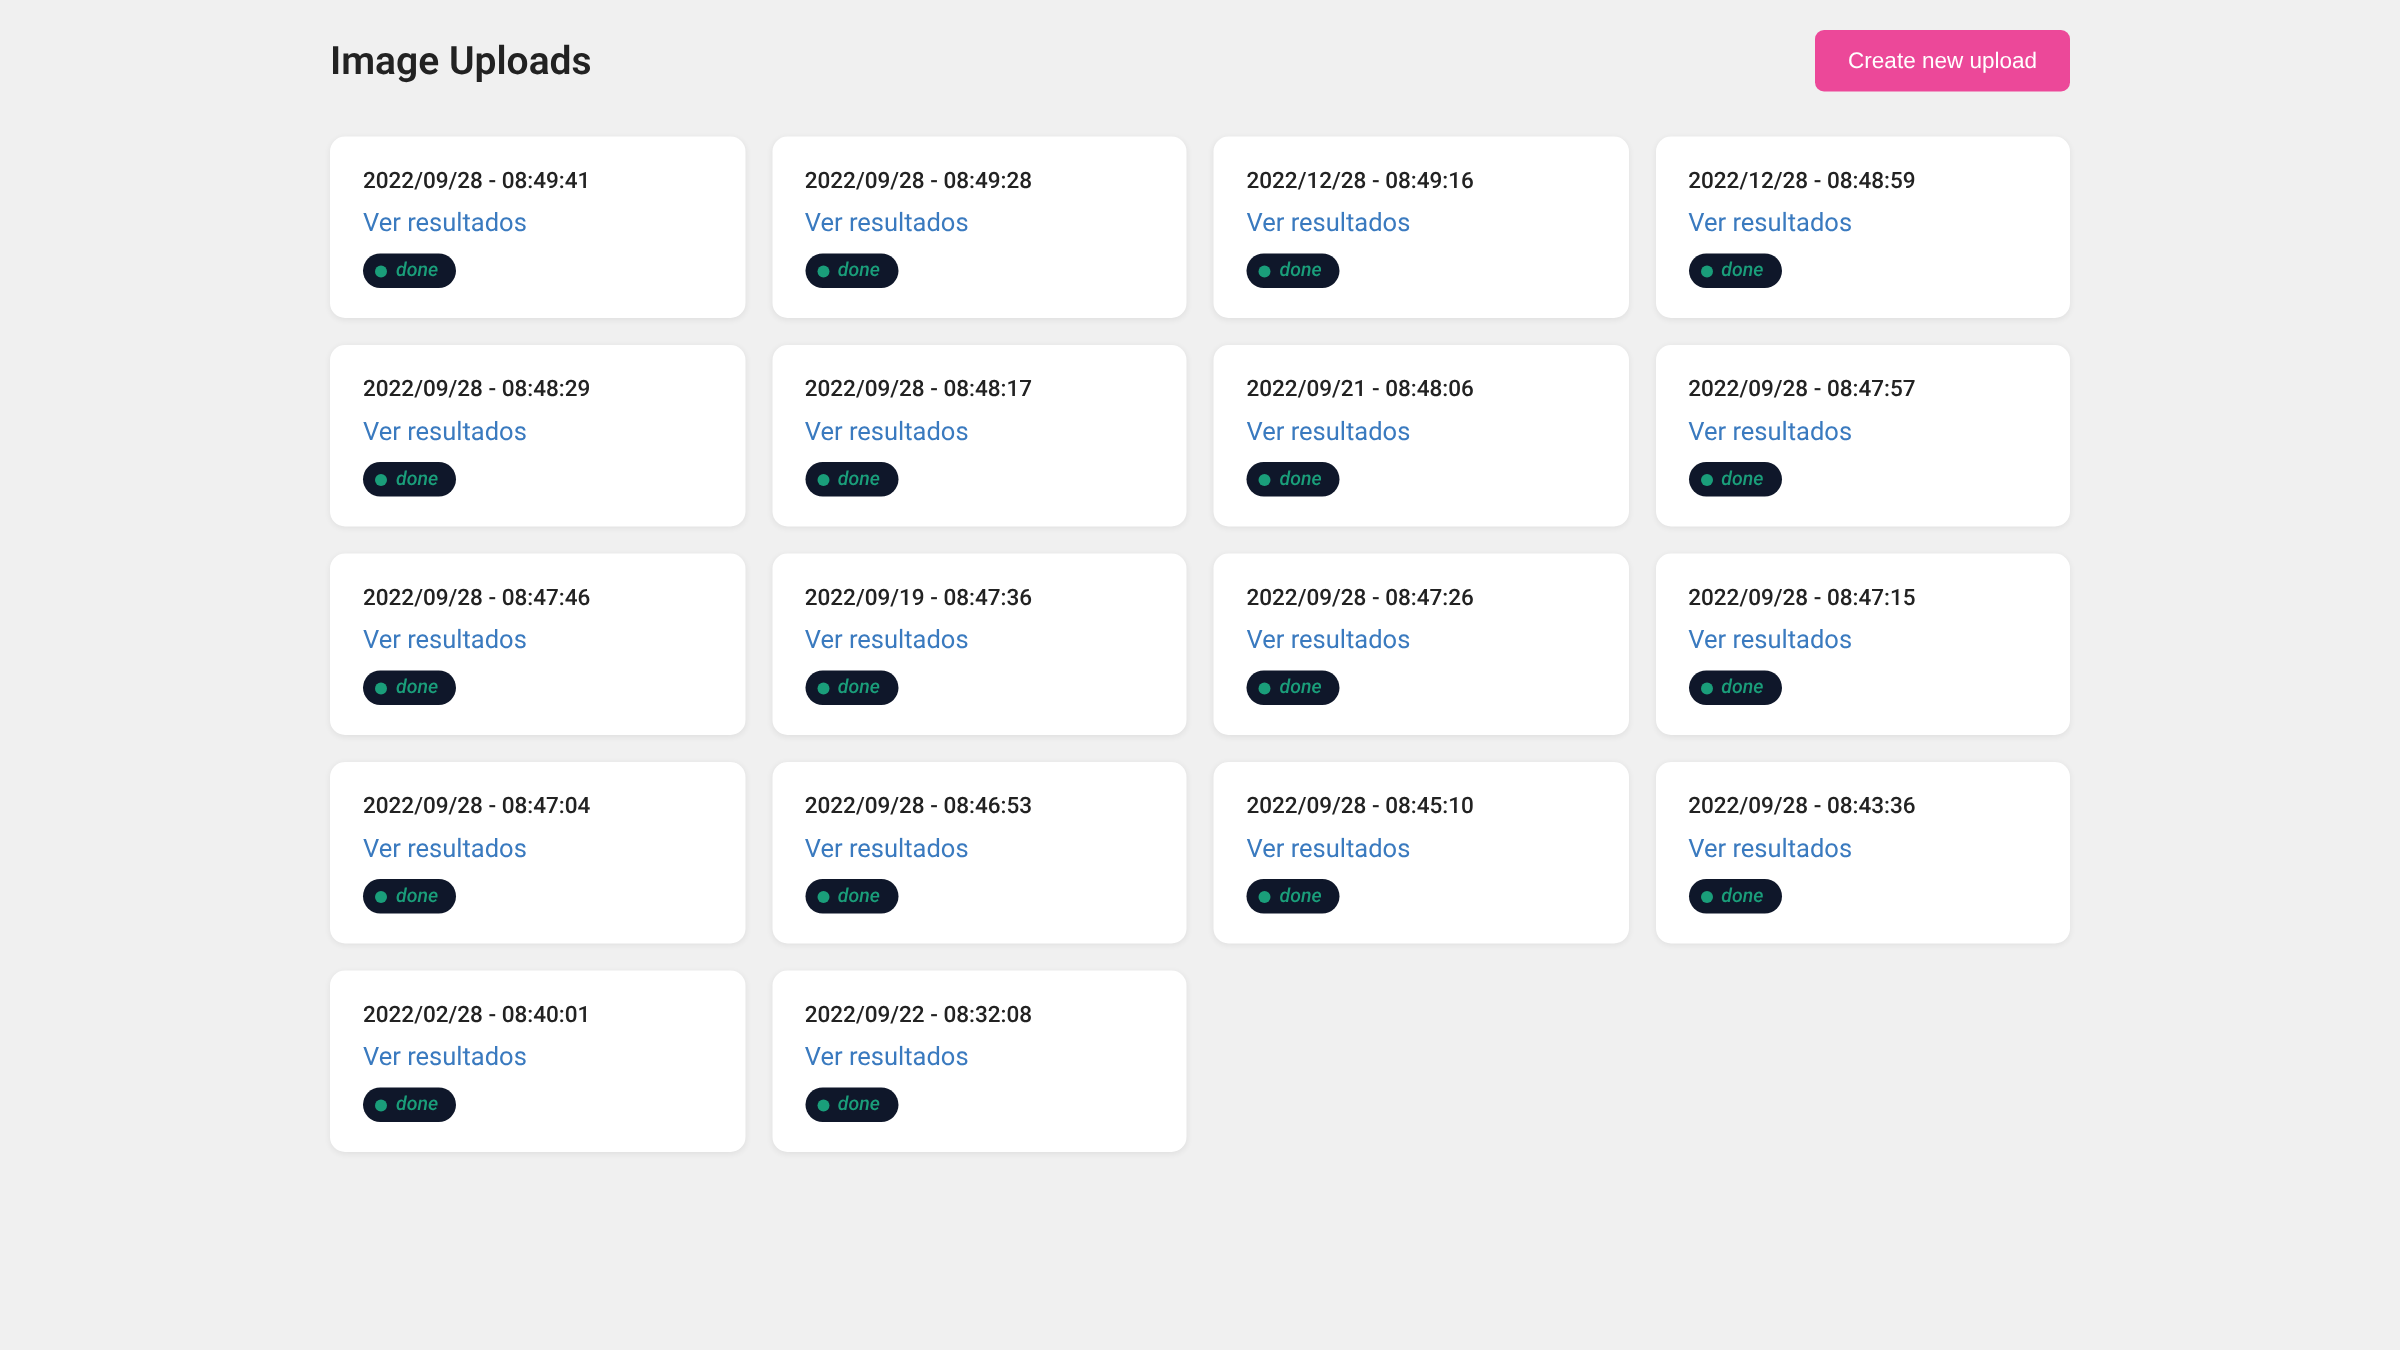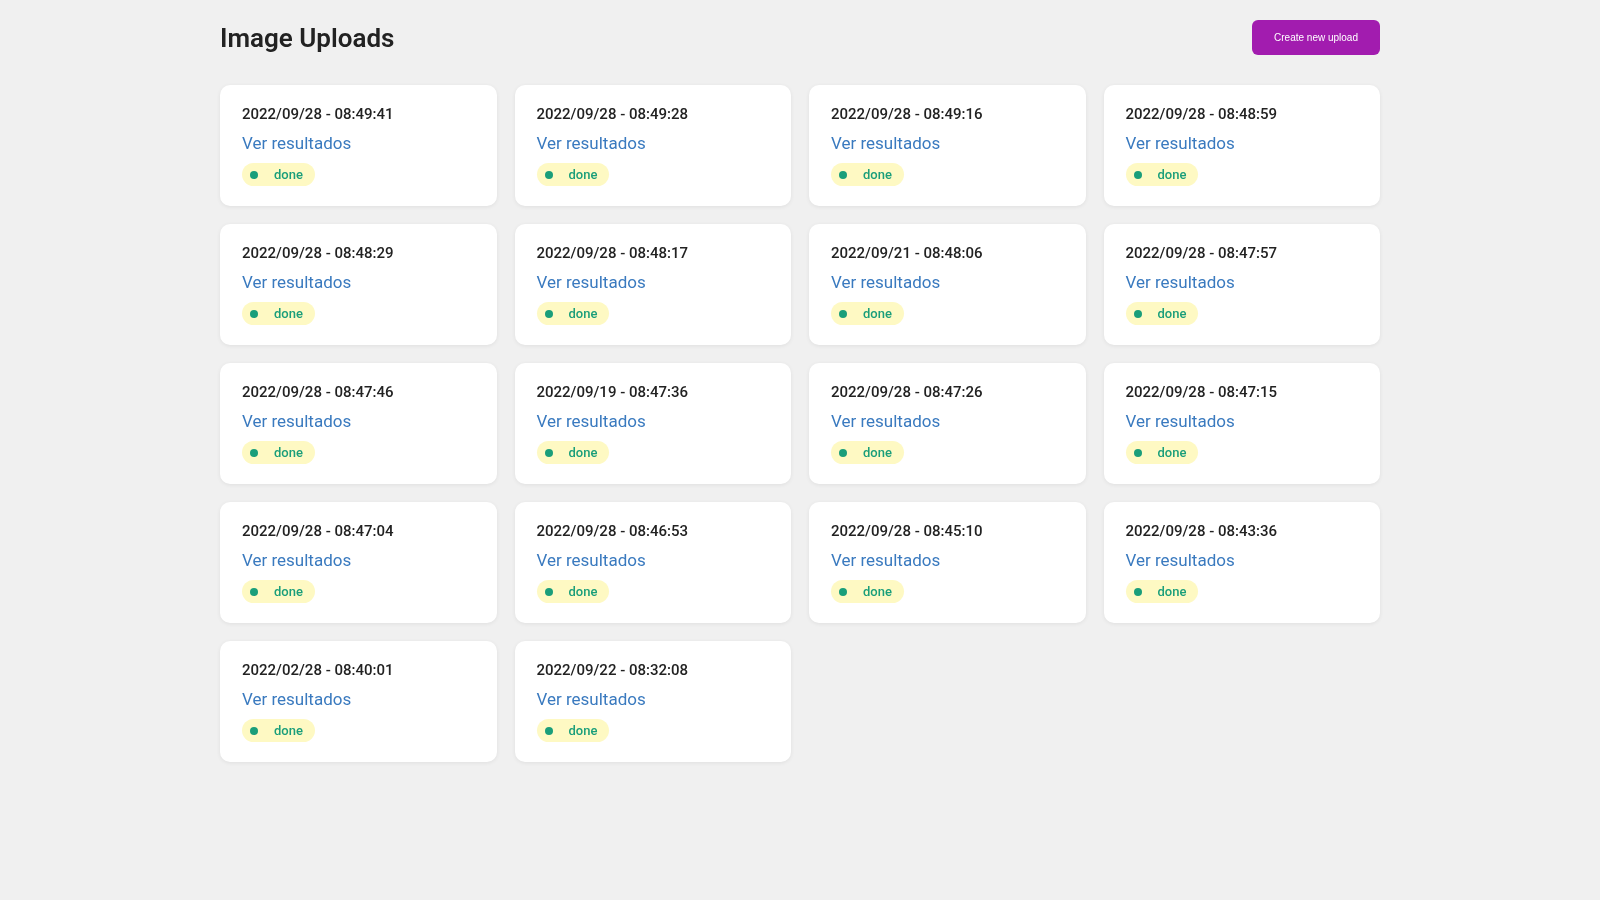--- a/index.html
+++ b/index.html
@@ -28,26 +28,26 @@
       margin-bottom: 30px;
     }
 
     .page-title {
       font-size: 26px;
       font-weight: 600;
       color: #222;
     }
 
     .create-button {
-      background-color: #a21caf;
+      background-color: #ec4899;
       color: #fff;
       border: none;
       border-radius: 6px;
       padding: 12px 22px;
-      font-size: 10px;
+      font-size: 15px;
       font-weight: 500;
       cursor: pointer;
       white-space: nowrap;
     }
 
     .cards-grid {
       display: grid;
       grid-template-columns: repeat(4, 1fr);
       gap: 18px;
     }
@@ -71,28 +71,29 @@
     .card-link {
       font-size: 17px;
       color: #3a7abf;
       text-decoration: none;
       cursor: pointer;
     }
 
     .status-badge {
       display: inline-flex;
       align-items: center;
-      gap: 16px;
-      background-color: #fef9c3;
+      gap: 6px;
+      background-color: #0f172a;
       color: #1a9e7a;
       font-size: 13px;
       font-weight: 500;
       border-radius: 20px;
       padding: 4px 12px 4px 8px;
       width: fit-content;
+      font-style: italic;
     }
 
     .status-dot {
       width: 8px;
       height: 8px;
       border-radius: 50%;
       background-color: #1a9e7a;
       display: inline-block;
       flex-shrink: 0;
     }
@@ -117,29 +118,29 @@
       </div>
       <div class="upload-card">
         <span class="card-timestamp">2022/09/28 - 08:49:28</span>
         <a class="card-link" href="#">Ver resultados</a>
         <span class="status-badge">
           <span class="status-dot"></span>
           <span>done</span>
         </span>
       </div>
       <div class="upload-card">
-        <span class="card-timestamp">2022/09/28 - 08:49:16</span>
-        <a class="card-link" href="#">Ver resultados</a>
-        <span class="status-badge">
-          <span class="status-dot"></span>
-          <span>done</span>
-        </span>
-      </div>
-      <div class="upload-card">
-        <span class="card-timestamp">2022/09/28 - 08:48:59</span>
+        <span class="card-timestamp">2022/12/28 - 08:49:16</span>
+        <a class="card-link" href="#">Ver resultados</a>
+        <span class="status-badge">
+          <span class="status-dot"></span>
+          <span>done</span>
+        </span>
+      </div>
+      <div class="upload-card">
+        <span class="card-timestamp">2022/12/28 - 08:48:59</span>
         <a class="card-link" href="#">Ver resultados</a>
         <span class="status-badge">
           <span class="status-dot"></span>
           <span>done</span>
         </span>
       </div>
       <div class="upload-card">
         <span class="card-timestamp">2022/09/28 - 08:48:29</span>
         <a class="card-link" href="#">Ver resultados</a>
         <span class="status-badge">

